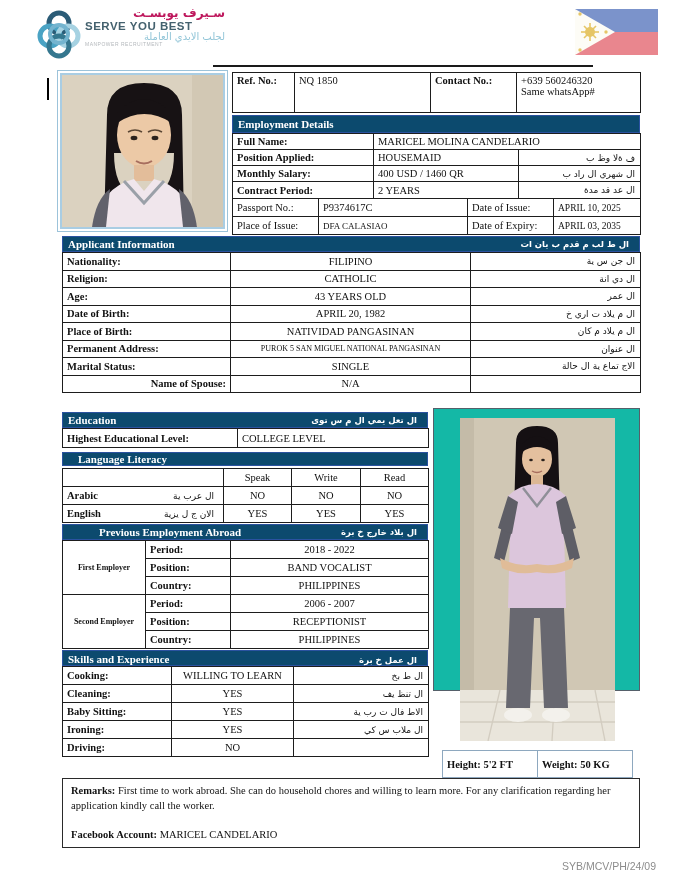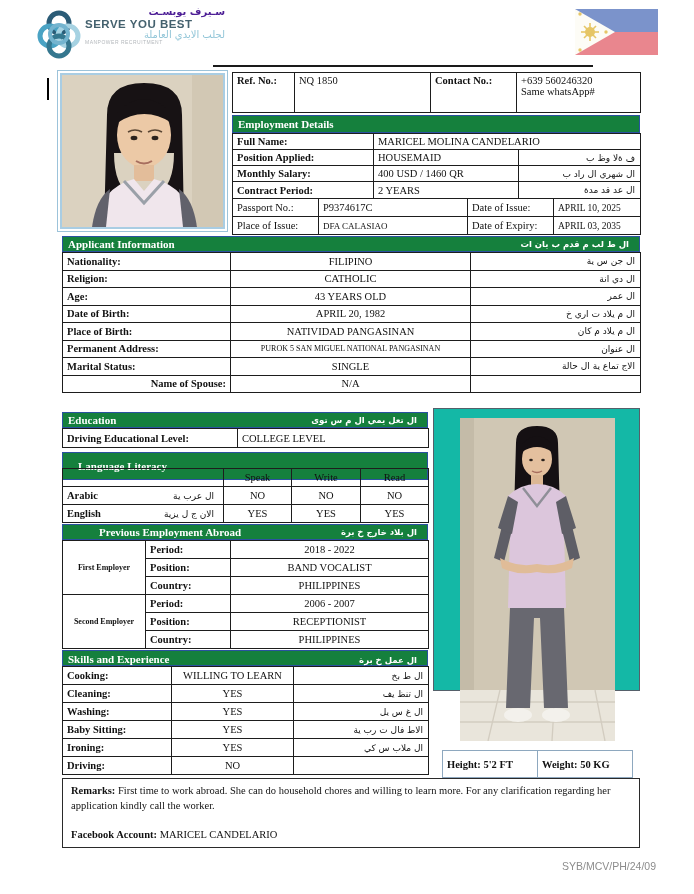--- a/index.html
+++ b/index.html
@@ -1,39 +1,39 @@
 <!DOCTYPE html>
 <html><head>
 <meta charset="utf-8">
 <style>
   html,body{margin:0;padding:0;background:#fdfdfd;}
   .doc{position:relative;width:694px;height:894px;background:#ffffff;overflow:hidden;
        font-family:"Liberation Serif",serif;color:#111;}
   
   .logo-icon{position:absolute;left:36px;top:8px;width:46px;height:52px;}
   .brand{position:absolute;left:85px;top:7px;width:140px;line-height:1.05;}
-  .brand .ar-title{color:#4c1d95;font-size:10px;font-weight:bold;font-family:"DejaVu Sans",sans-serif;}
+  .brand .ar-title{color:#be185d;font-size:12px;font-weight:bold;font-family:"DejaVu Sans",sans-serif;}
   .brand .en-title{color:#44616e;font-size:11.5px;font-weight:bold;letter-spacing:.5px;font-family:"Liberation Sans",sans-serif;}
   .brand .ar-sub{color:#93c6d8;font-size:10px;font-family:"DejaVu Sans",sans-serif;}
   .brand .en-sub{color:#b4b8bc;font-size:5px;letter-spacing:.5px;font-family:"Liberation Sans",sans-serif;}
   .flag{position:absolute;left:575px;top:9px;width:83px;height:46px;}
   .head-rule{position:absolute;left:213px;top:65px;width:380px;height:2px;background:#1a1a1a;}
   .cursor-tick{position:absolute;left:47px;top:78px;width:2px;height:22px;background:#000;}
   
   .portrait-frame{position:absolute;left:57px;top:70px;width:171px;height:162px;
       border:1px solid #9cc3da;padding:2px;box-sizing:border-box;background:#fff;}
   .portrait-inner{width:100%;height:100%;border:2px solid #a9cde3;box-sizing:border-box;overflow:hidden;}
   
   table{border-collapse:collapse;table-layout:fixed;position:absolute;}
   td{border:1px solid #1d1d1d;font-size:10.5px;padding:0 4px;overflow:hidden;vertical-align:middle;}
   .lbl{font-weight:bold;font-size:10.5px;white-space:nowrap;}
   .val{text-align:center;white-space:nowrap;}
   .val-left{text-align:left;white-space:nowrap;}
   .ar{direction:rtl;text-align:right;font-size:9px;font-family:"DejaVu Sans",sans-serif;white-space:nowrap;padding-right:5px;}
-  .sec{position:absolute;background:#15803d;border:1px solid #2a52a0;color:#fff;font-weight:bold;
+  .sec{position:absolute;background:#0c4a6e;border:1px solid #2a52a0;color:#fff;font-weight:bold;
        font-size:11px;display:flex;justify-content:space-between;align-items:center;
        padding:0 5px;box-sizing:border-box;}
   .sec .ar{color:#fff;font-size:8.5px;}
   .small-val{font-size:8px;}
   .right-lbl{text-align:right;}
   
   .photo-box{position:absolute;left:433px;top:408px;width:207px;height:283px;
        border:1px solid #55606a;box-sizing:border-box;background:#14b8a6;}
   .photo-body{position:absolute;left:26px;top:9px;width:155px;height:323px;overflow:hidden;}
   .hw-table{left:8px;top:341px;width:190px;}
@@ -240,27 +240,27 @@
     <span>Education</span>
     <span class="ar" dir="rtl">ال تعل يمي ال م س توى</span>
   </div>
   <table style="left:62px;top:428px;width:366px;">
     <colgroup>
         <col style="width:175px">
         <col style="width:191px">
       </colgroup>
     <tbody>
         <tr style="height:19px;">
-      <td class="lbl">Driving Educational Level:</td>
+      <td class="lbl">Highest Educational Level:</td>
       <td class="val-left">COLLEGE LEVEL</td>
     </tr>
   </tbody>
     </table>
 
-  <div class="sec" style="left:62px;top:452px;width:366px;height:28px;padding-left:15px;">
+  <div class="sec" style="left:62px;top:452px;width:366px;height:14px;padding-left:15px;">
     <span>Language Literacy</span>
   </div>
   <table style="left:62px;top:468px;width:366px;">
     <colgroup>
         <col style="width:161px">
         <col style="width:68px">
         <col style="width:69px">
         <col style="width:68px">
       </colgroup>
     <tbody>
@@ -348,25 +348,20 @@
     <tbody>
         <tr style="height:18px;">
           <td class="lbl">Cooking:</td>
           <td class="val">WILLING TO LEARN</td>
           <td class="ar">ال ط بخ</td>
         </tr>
     <tr style="height:18px;">
           <td class="lbl">Cleaning:</td>
           <td class="val">YES</td>
           <td class="ar">ال تنظ يف</td>
-        </tr>
-    <tr style="height:18px;">
-          <td class="lbl">Washing:</td>
-          <td class="val">YES</td>
-          <td class="ar">ال غ س يل</td>
         </tr>
     <tr style="height:18px;">
           <td class="lbl">Baby Sitting:</td>
           <td class="val">YES</td>
           <td class="ar">الاط فال ت رب ية</td>
         </tr>
     <tr style="height:18px;">
           <td class="lbl">Ironing:</td>
           <td class="val">YES</td>
           <td class="ar">ال ملاب س كي</td>

